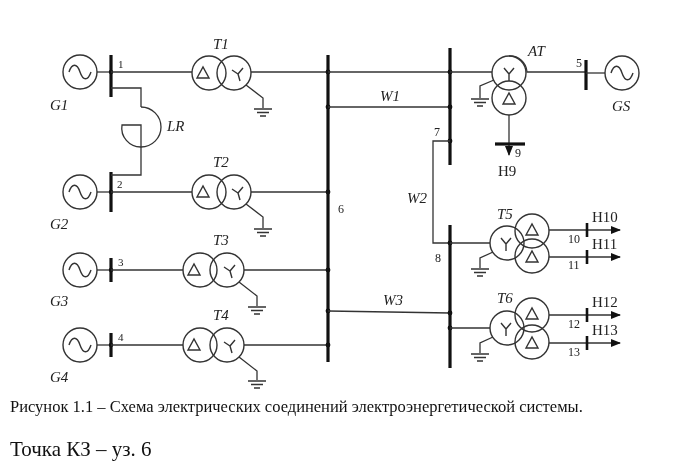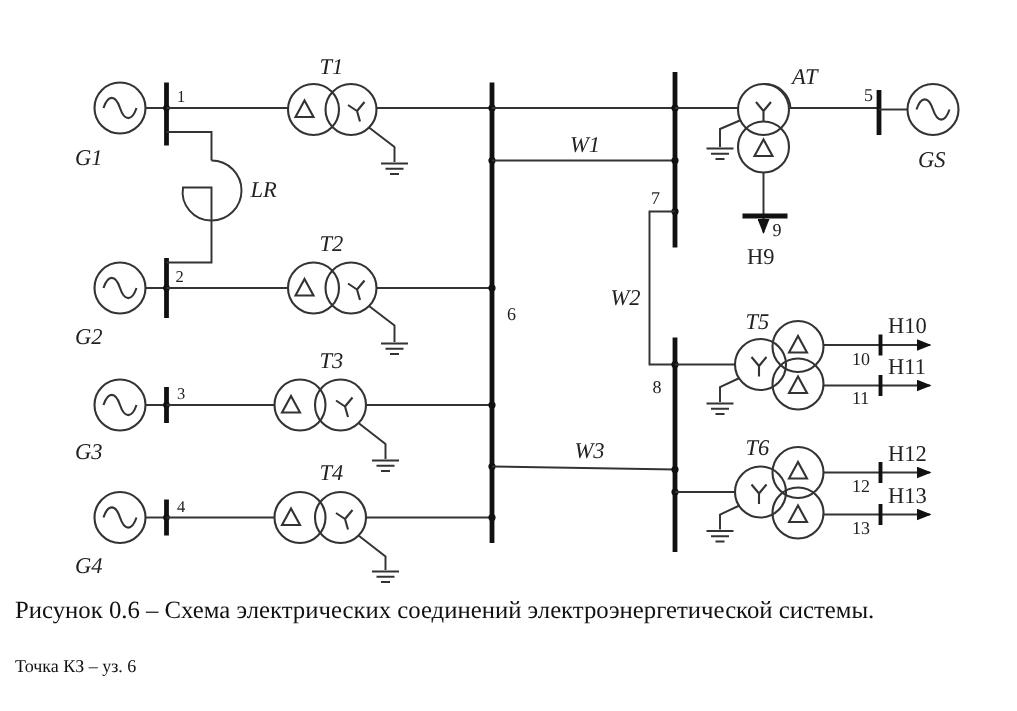--- a/index.html
+++ b/index.html
@@ -8,21 +8,21 @@
   #diagram { position: absolute; left: 0; top: 0; }
   .wire { stroke: #333; stroke-width: 1.3; fill: none; }
   .bus { stroke: #111; stroke-width: 3.2; fill: none; }
   .circ { stroke: #333; stroke-width: 1.4; fill: none; }
   .sym { stroke: #333; stroke-width: 1.4; fill: none; }
   .dot { fill: #111; }
   .lbl-it { font-family: "Liberation Serif", serif; font-style: italic; font-size: 15px; fill: #222; }
   .lbl-num { font-family: "Liberation Serif", serif; font-size: 11px; fill: #222; }
   .lbl-load { font-family: "Liberation Serif", serif; font-size: 15px; fill: #222; }
   .caption { position: absolute; left: 10px; top: 397px; font-size: 16.5px; white-space: nowrap; }
-  .note { position: absolute; left: 10px; top: 437px; font-size: 12px; white-space: nowrap; }
+  .note { position: absolute; left: 10px; top: 437px; font-size: 21px; white-space: nowrap; }
 </style>
 </head>
 <body>
 
 <svg id="diagram" width="678" height="390" viewBox="0 0 678 390">
   <defs>
     <marker id="arrow" markerWidth="10" markerHeight="8" refX="9" refY="4" orient="auto" markerUnits="userSpaceOnUse">
       <path d="M0,0 L10,4 L0,8 Z" fill="#111"></path>
     </marker>
     <g id="sine">
@@ -242,14 +242,14 @@
     <line class="bus" x1="587" y1="308" x2="587" y2="322" style="stroke-width:2.6"></line>
     <line class="bus" x1="587" y1="336" x2="587" y2="350" style="stroke-width:2.6"></line>
     <text class="lbl-it" x="497" y="303">T6</text>
     <text class="lbl-num" x="568" y="328" style="font-size:12px">12</text>
     <text class="lbl-num" x="568" y="356" style="font-size:12px">13</text>
     <text class="lbl-load" x="592" y="307">Н12</text>
     <text class="lbl-load" x="592" y="335">Н13</text>
   </g>
 </svg>
 
-<div class="caption">Рисунок 0.6 – Схема электрических соединений электроэнергетической системы.</div>
+<div class="caption">Рисунок 1.1 – Схема электрических соединений электроэнергетической системы.</div>
 <div class="note">Точка КЗ – уз. 6</div>
 
 </body></html>

